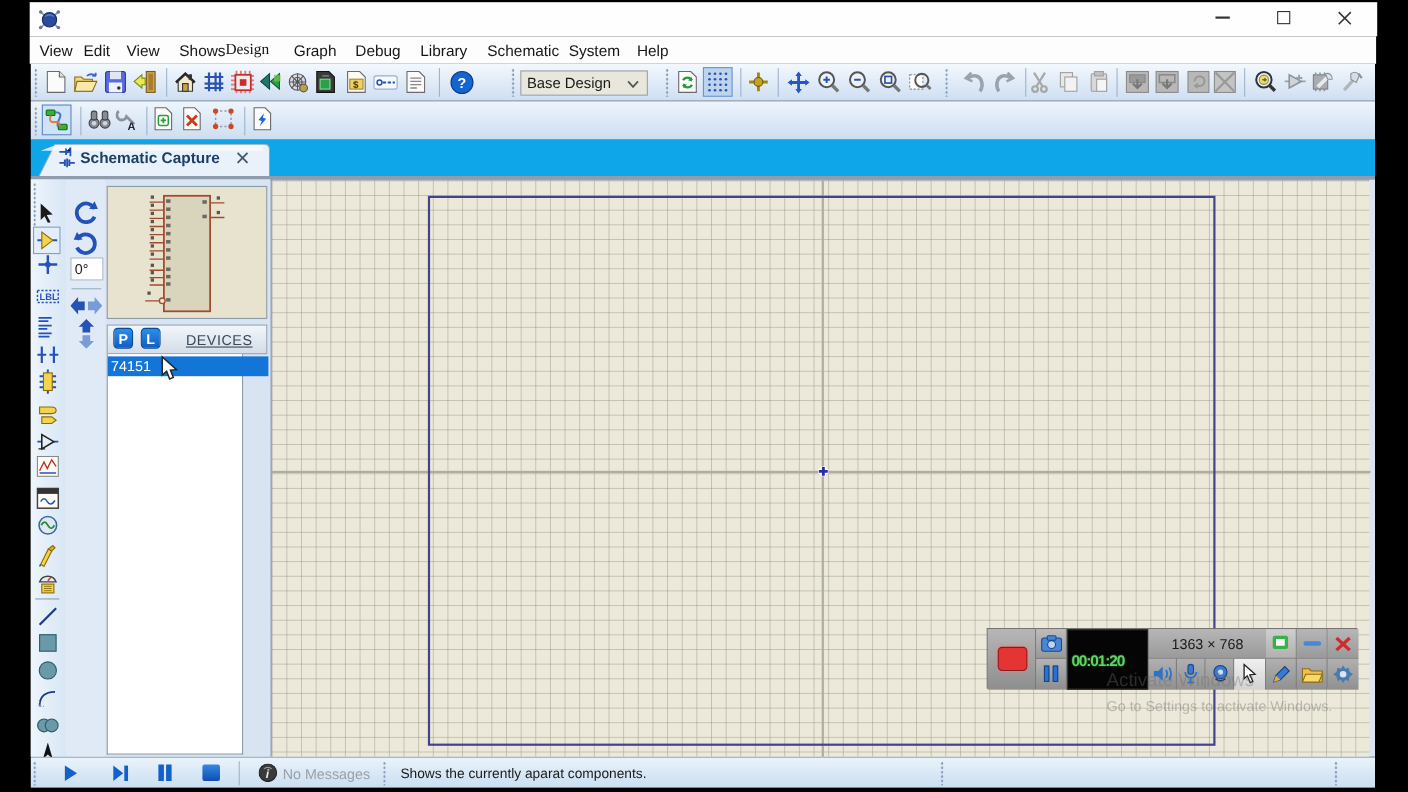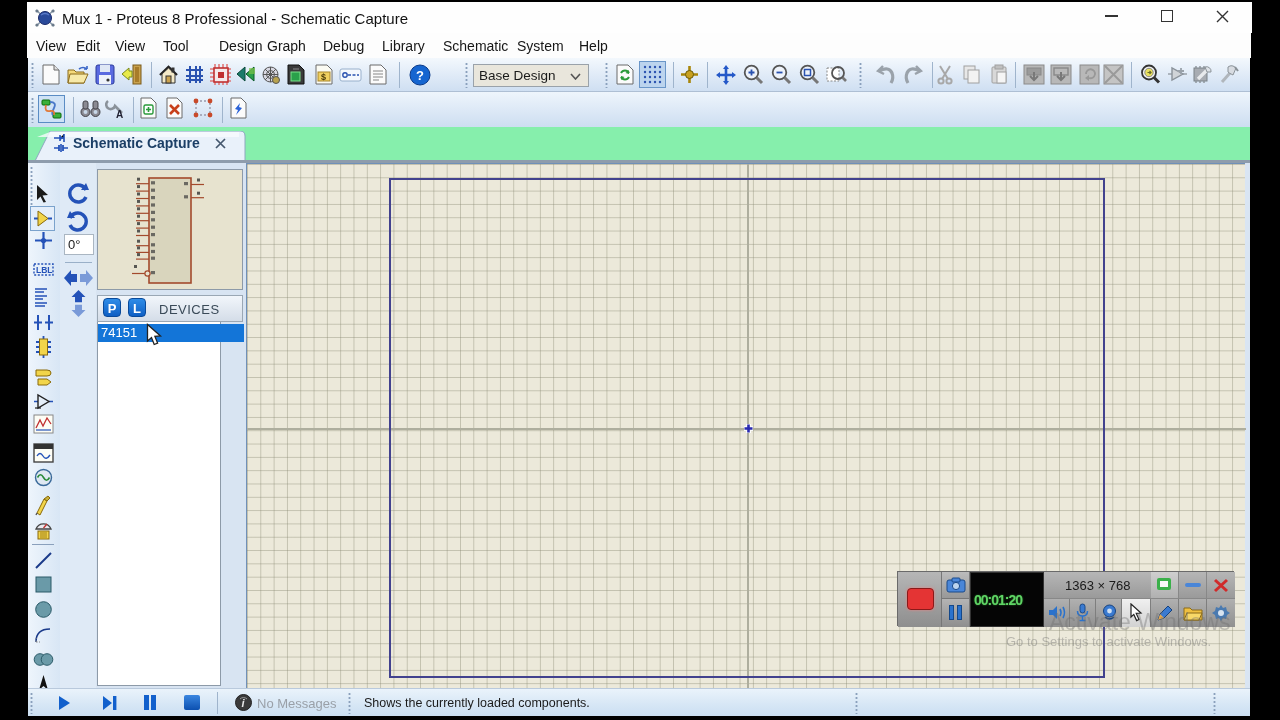--- a/index.html
+++ b/index.html
@@ -10,41 +10,41 @@
 
 #title { left:27px; top:2px; width:1225px; height:31px; background:#fefefe; }
 #title .t { left:35px; top:8px; font-size:15px; color:#111; }
 #menu { left:27px; top:33px; width:1224px; height:25px; background:#fdfdfd; }
 .mi { top:5px; font-size:14px; color:#161616; }
 #tb1 { left:28px; top:58px; width:1222px; height:34px;
   background:linear-gradient(#f3f8fd,#dfeaf7 55%,#cfdff2);
   border-bottom:1px solid #aebfd4; }
 #tb2 { left:28px; top:92px; width:1222px; height:35px;
   background:linear-gradient(#eef5fc,#dce8f6 55%,#cddef1); }
-#tabbar { left:28px; top:127px; width:1222px; height:33px; background:#86efac; }
+#tabbar { left:28px; top:127px; width:1222px; height:33px; background:#0ea5e9; }
 #tabsep { left:28px; top:160px; width:1222px; height:3px; background:#8e9cac; }
 #statusbar { left:28px; top:688px; width:1222px; height:28px;
   background:linear-gradient(#eaf3fb,#d6e6f5 60%,#cbdff2);
   border-top:1px solid #b9c9dc; }
 
 #toolcol { left:28px; top:163px; width:32px; height:525px;
   background:linear-gradient(90deg,#eef5fc,#d8e6f5); }
 #orientcol { left:60px; top:163px; width:36px; height:525px;
   background:#dfeaf6; }
 #selpanel { left:96px; top:163px; width:150px; height:525px; background:#d8e4f2; }
 #preview { left:1px; top:6px; width:146px; height:121px; background:#e7e3cf;
   border:1px solid #8d9aa8; }
 #devhead { left:1px; top:132px; width:146px; height:27px;
   background:linear-gradient(#f2f6fb,#d4dde8); border:1px solid #9aa7b4; }
 #devlist { left:1px; top:159px; width:124px; height:364px; background:#fff;
   border:1px solid #8d9aa8; border-top:none; }
 .plbtn { top:2px; width:18px; height:19px; background:linear-gradient(#2f8de8,#0f5fc4);
   border-radius:4px; color:#fff; font-size:13px; font-weight:bold;
   text-align:center; line-height:19px; border:1px solid #0a4a9a; }
-#dhtext { left:61px; top:6px; font-size:13px; color:#3a4a58; letter-spacing:.5px; }
+#dhtext { left:71px; top:6px; font-size:13px; color:#3a4a58; letter-spacing:.5px;text-decoration:underline; }
 #selrow { left:0; top:2px; width:146px; height:18px; background:#1375d8;
   color:#fff; font-size:13px; padding-left:3px; line-height:18px; }
 
 #canvas { left:246px; top:163px; width:999px; height:525px;
   background-color:#ece9da;
   background-image:
     linear-gradient(to right, rgba(138,138,115,.42) 1px, transparent 1px),
     linear-gradient(to bottom, rgba(138,138,115,.42) 1px, transparent 1px);
   background-size:13.32px 13.32px;
   border-top:1px solid #7090b8; border-left:1px solid #7090b8; }
@@ -52,53 +52,52 @@
   border:2px solid #42428e; }
 #axisv { left:500px; top:0; width:2px; height:525px; background:#aeae9e; }
 #axish { left:0; top:264px; width:999px; height:2px; background:#aeae9e; }
 #omark { left:495px; top:258px; width:13px; height:13px; }
 
 #rec { left:897px; top:571px; width:337px; height:55px;
   background:linear-gradient(#b0b0b0,#909090); border:1px solid #6a6a6a; }
 
 #wm1 { left:46px; top:671px; font-size:28px; font-weight:bold;
   color:rgba(255,255,255,.34); letter-spacing:2.5px; z-index:40; }
-#aw1 { left:1006px; top:609px; font-size:23px; color:rgba(110,110,110,.38); z-index:41;margin-left:43px; }
+#aw1 { left:1006px; top:609px; font-size:17px; color:rgba(110,110,110,.38); z-index:41; }
 #aw2 { left:1006px; top:634px; font-size:13px; color:rgba(110,110,110,.42); z-index:41; }
 svg { display:block; }
 .vsep1 { top:4px; width:1px; height:26px; background:#9fb4cc; }
 .grip { width:3px; background-image:radial-gradient(circle, #8aa0bc 1px, transparent 1.2px);
   background-size:3px 4px; }
 </style>
 </head>
 <body>
 <div id="page">
   <div id="title" class="abs">
     <svg class="abs" style="left:7px;top:6px;" width="22" height="20" viewBox="0 0 22 20">
         <path d="M2 2 L20 18 M20 2 L2 18" stroke="#8a9aaa" stroke-width="1.6"></path>
         <circle cx="3" cy="3" r="1.6" fill="#6a7a8a"></circle>
         <circle cx="19" cy="3" r="1.6" fill="#6a7a8a"></circle>
         <circle cx="3" cy="17" r="1.6" fill="#6a7a8a"></circle>
         <circle cx="19" cy="17" r="1.6" fill="#6a7a8a"></circle>
         <circle cx="11" cy="10" r="6.5" fill="#2a4a9a" stroke="#1a2a6a"></circle>
         <path d="M7 7 Q11 4 15 7" stroke="#5a7ac8" fill="none" stroke-width="1.4"></path>
       </svg>
-    <span class="t abs">Mux 1 - Proteus 8 Professional - Schematic Capture</span>
     <span class="abs" style="left:1078px;top:13px;width:13px;height:2px;background:#333;"></span>
     <span class="abs" style="left:1134px;top:8px;width:12px;height:12px;border:1.5px solid #333;"></span>
     <svg class="abs" style="left:1189px;top:8px;" width="13" height="13" viewBox="0 0 13 13">
         <path d="M1 1 L12 12 M12 1 L1 12" stroke="#333" stroke-width="1.4"></path>
       </svg>
   </div>
   <div id="menu" class="abs">
     <span class="mi abs" style="left:9px;">View</span>
     <span class="mi abs" style="left:49px;">Edit</span>
     <span class="mi abs" style="left:88px;">View</span>
-    <span class="mi abs" style="left:136px;">Tool</span>
-    <span class="mi abs" style="left:192px;">Design</span>
+    <span class="mi abs" style="left:136px;">Shows</span>
+    <span class="mi abs" style="left:178px;font-family:Liberation Serif, serif;">Design</span>
     <span class="mi abs" style="left:240px;">Graph</span>
     <span class="mi abs" style="left:296px;">Debug</span>
     <span class="mi abs" style="left:355px;">Library</span>
     <span class="mi abs" style="left:416px;">Schematic</span>
     <span class="mi abs" style="left:490px;">System</span>
     <span class="mi abs" style="left:552px;">Help</span>
   </div>
   <div id="tb1" class="abs">
     <span class="grip abs" style="left:3px;top:4px;height:26px;"></span>
     <svg class="abs" style="left:14px;top:6px;" width="18" height="21" viewBox="0 0 18 21">
@@ -636,17 +635,17 @@
     <span class="abs" style="left:156px;top:6px;width:16px;height:15px;background:linear-gradient(#3a86e0,#0c50b0);border-radius:2px;"></span>
     <span class="vsep1 abs" style="left:189px;top:3px;height:22px;"></span>
     <svg class="abs" style="left:207px;top:5px;" width="17" height="17" viewBox="0 0 17 17">
         <circle cx="8.5" cy="8.5" r="8" fill="#3a3a3a"></circle>
         <circle cx="8.5" cy="8.5" r="8" fill="none" stroke="#222"></circle>
         <path d="M5 5 A5 5 0 0 1 12 5" stroke="#9a9a9a" fill="none"></path>
         <text x="6.6" y="13" font-size="11" font-weight="bold" fill="#e8e8e8" font-style="italic">i</text>
       </svg>
     <span class="abs" style="left:229px;top:7px;font-size:13px;color:#9aa0a8;">No Messages</span>
     <span class="grip abs" style="left:320px;top:3px;height:22px;"></span>
-    <span class="abs" style="left:336px;top:7px;font-size:12.5px;color:#1a1a1a;">Shows the currently loaded components.</span>
+    <span class="abs" style="left:336px;top:7px;font-size:12.5px;color:#1a1a1a;">Shows the currently aparat components.</span>
     <span class="grip abs" style="left:827px;top:3px;height:22px;"></span>
     <span class="grip abs" style="left:1185px;top:3px;height:22px;"></span>
   </div>
 </div>
 
 </body></html>

